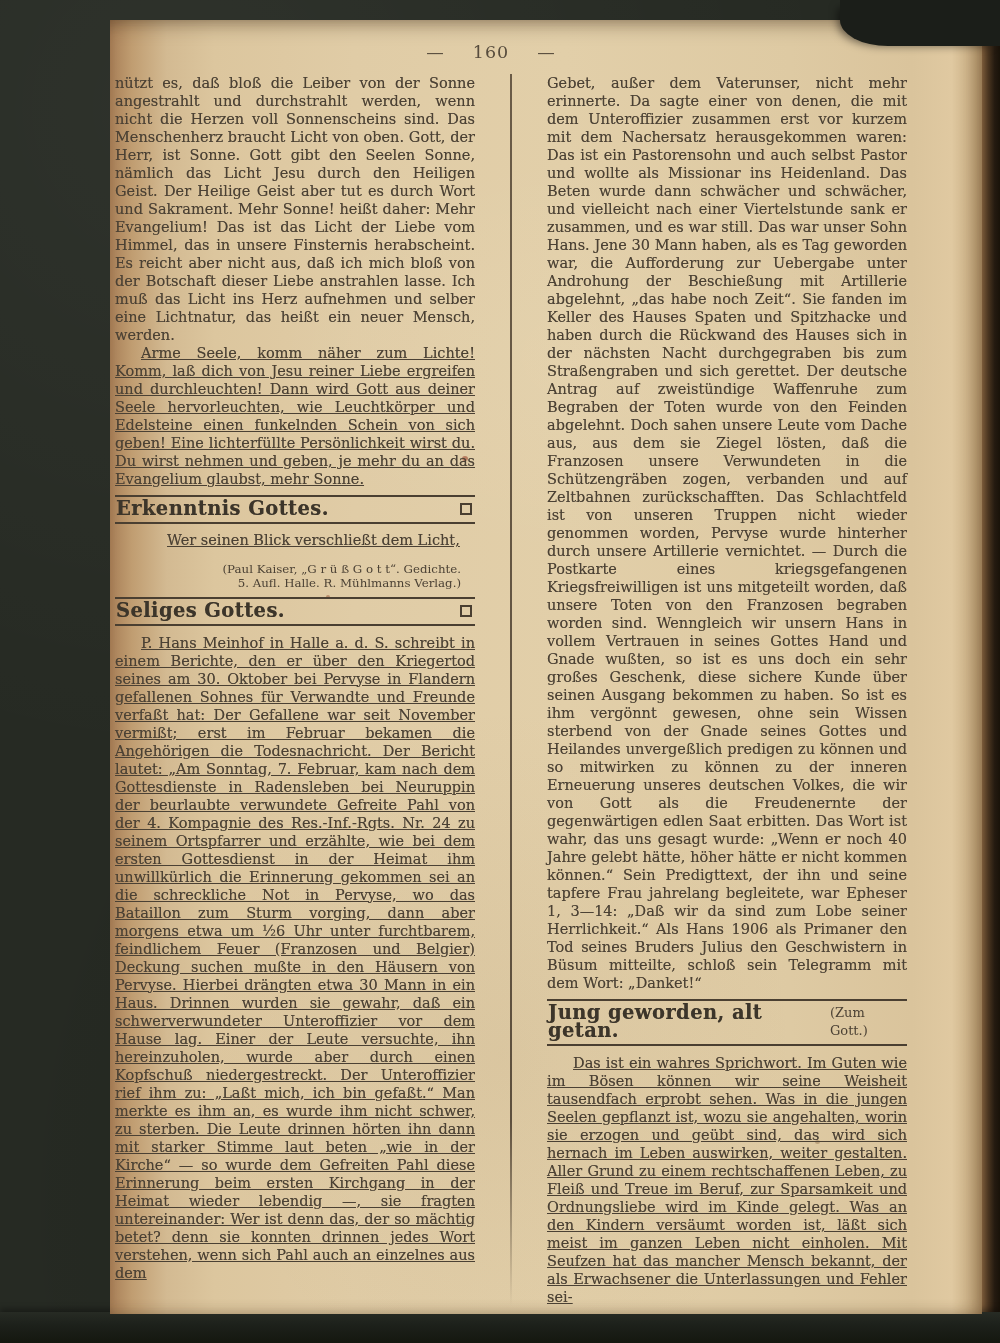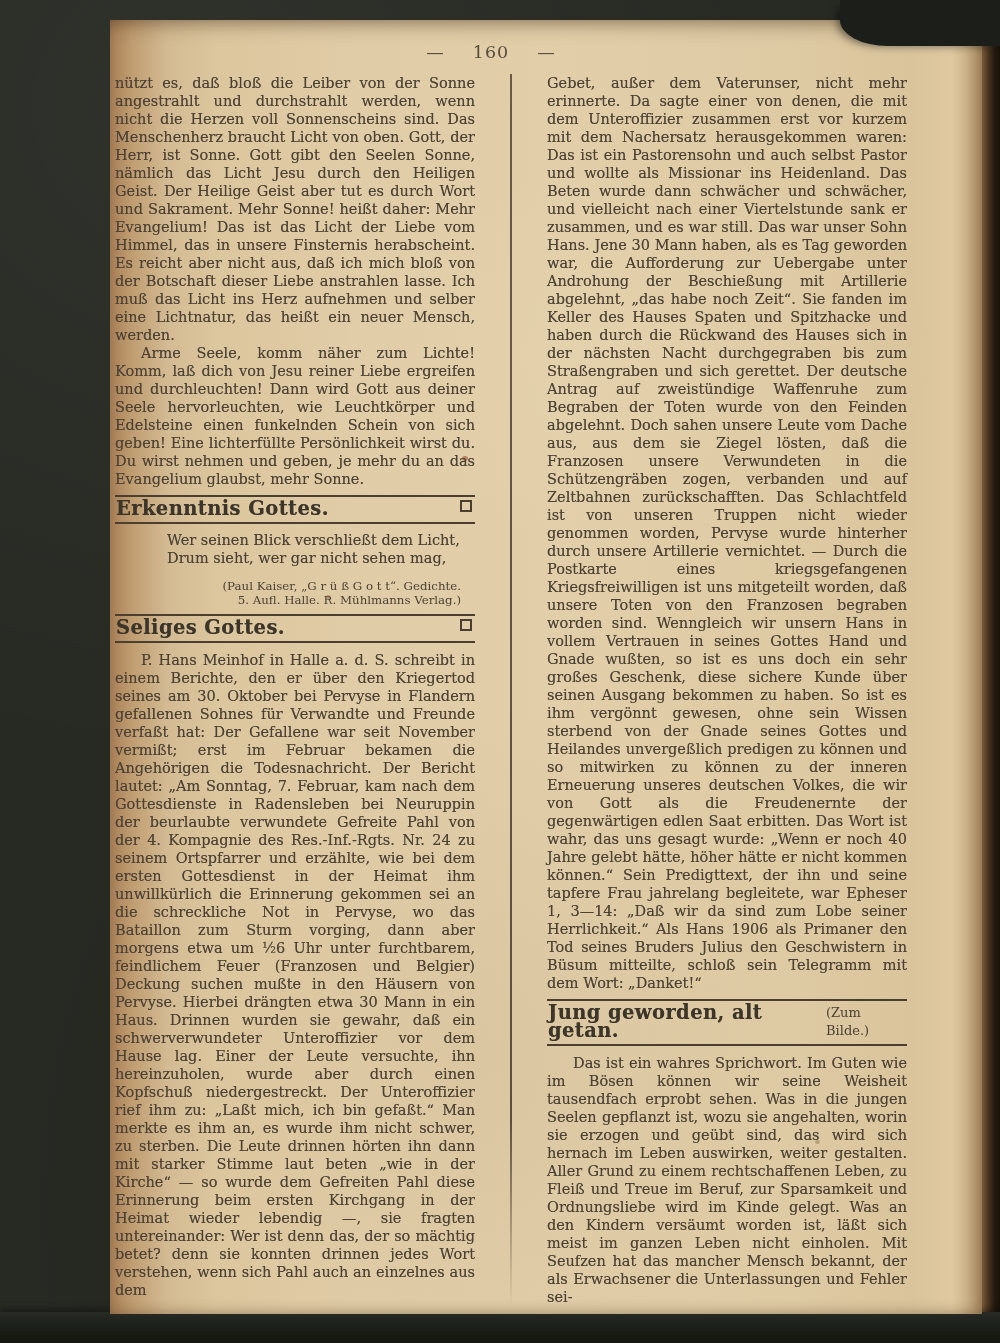--- a/index.html
+++ b/index.html
@@ -50,34 +50,34 @@
   }
   
   .columns {
     position:absolute; left:115px; top:74px; width:752px;
     display:grid; grid-template-columns:360px 32px 360px;
     color:#4b4134;
     gap:20px;
   }
   .col { font-size:14.5px; line-height:18px; }
   .col p { margin:0; text-align:justify; text-shadow:0 0 0.5px rgba(75,65,52,0.55); }
-  .col p.ind { text-indent:26px; }
+  .col p.ind { text-indent:26px;text-decoration:underline; }
   .divider-wrap { display:flex; justify-content:center; }
   .divider { width:2px; background:linear-gradient(180deg,#6a5b47,#5d4f3d 85%, rgba(93,79,61,0)); }
   
   .sect-head {
-    display:flex; justify-content:space-between; align-items:flex-start;
+    display:flex; justify-content:space-between; align-items:center;
     border-top:2px solid #4a3f31; border-bottom:2px solid #4a3f31;
     padding:3px 3px 4px 1px; margin:7px 0 8px; color:#3c352a;
   }
   .sect-title { font-size:19.5px; font-weight:bold; letter-spacing:0.4px; text-shadow:0 0 0.6px rgba(60,53,42,0.6); }
   .sect-mark { width:8px; height:8px; border:2px solid #4a3f31; background:transparent; }
   .sect-note { font-size:13px; color:#4b4134; }
   
-  .poem { margin:2px 0 12px 52px; line-height:17.5px; text-shadow:0 0 0.5px rgba(75,65,52,0.55); }
+  .poem { margin:2px 0 12px 52px; line-height:17.5px; text-shadow:0 0 0.5px rgba(75,65,52,0.55);text-decoration:underline; }
   .attribution { text-align:right; font-size:11.8px; line-height:14px; margin:2px 14px 6px 0; color:#4b4134; }
   
   .speck { position:absolute; border-radius:50%; filter:blur(0.6px); }
   .speck.s1 { left:352px; top:436px; width:6px; height:5px; background:rgba(152,62,40,0.55); }
   .speck.s2 { left:216px; top:575px; width:4px; height:4px; background:rgba(140,70,45,0.45); }
   .speck.s3 { left:705px; top:1120px; width:5px; height:4px; background:rgba(120,85,50,0.35); }
 </style>
 </head>
 <body>
 
@@ -107,21 +107,20 @@
       <p>nützt es, daß bloß die Leiber von der Sonne angestrahlt und durchstrahlt werden, wenn nicht die Herzen voll Sonnenscheins sind. Das Menschenherz braucht Licht von oben. Gott, der Herr, ist Sonne. Gott gibt den Seelen Sonne, nämlich das Licht Jesu durch den Heiligen Geist. Der Heilige Geist aber tut es durch Wort und Sakrament. Mehr Sonne! heißt daher: Mehr Evangelium! Das ist das Licht der Liebe vom Himmel, das in unsere Finsternis herabscheint. Es reicht aber nicht aus, daß ich mich bloß von der Botschaft dieser Liebe anstrahlen lasse. Ich muß das Licht ins Herz aufnehmen und selber eine Lichtnatur, das heißt ein neuer Mensch, werden.</p>
       <p class="ind">Arme Seele, komm näher zum Lichte! Komm, laß dich von Jesu reiner Liebe ergreifen und durchleuchten! Dann wird Gott aus deiner Seele hervorleuchten, wie Leuchtkörper und Edelsteine einen funkelnden Schein von sich geben! Eine lichterfüllte Persönlichkeit wirst du. Du wirst nehmen und geben, je mehr du an das Evangelium glaubst, mehr Sonne.</p>
 
       <div class="sect-head">
         <span class="sect-title">Erkenntnis Gottes.</span>
         <span class="sect-mark"></span>
       </div>
 
       <div class="poem">
         <div>Wer seinen Blick verschließt dem Licht,</div>
-        <div>Drum sieht, wer gar nicht sehen mag,</div>
       </div>
       <div class="attribution">
         <div>(Paul Kaiser, „G r ü ß  G o t t“. Gedichte.</div>
         <div>5. Aufl. Halle. R. Mühlmanns Verlag.)</div>
       </div>
 
       <div class="sect-head">
         <span class="sect-title">Seliges Gottes.</span>
         <span class="sect-mark"></span>
       </div>
@@ -131,20 +130,20 @@
 
     <div class="divider-wrap">
       <div class="divider"></div>
     </div>
 
     <div class="col">
       <p>Gebet, außer dem Vaterunser, nicht mehr erinnerte. Da sagte einer von denen, die mit dem Unteroffizier zusammen erst vor kurzem mit dem Nachersatz herausgekommen waren: Das ist ein Pastorensohn und auch selbst Pastor und wollte als Missionar ins Heidenland. Das Beten wurde dann schwächer und schwächer, und vielleicht nach einer Viertelstunde sank er zusammen, und es war still. Das war unser Sohn Hans. Jene 30 Mann haben, als es Tag geworden war, die Aufforderung zur Uebergabe unter Androhung der Beschießung mit Artillerie abgelehnt, „das habe noch Zeit“. Sie fanden im Keller des Hauses Spaten und Spitzhacke und haben durch die Rückwand des Hauses sich in der nächsten Nacht durchgegraben bis zum Straßengraben und sich gerettet. Der deutsche Antrag auf zweistündige Waffenruhe zum Begraben der Toten wurde von den Feinden abgelehnt. Doch sahen unsere Leute vom Dache aus, aus dem sie Ziegel lösten, daß die Franzosen unsere Verwundeten in die Schützengräben zogen, verbanden und auf Zeltbahnen zurückschafften. Das Schlachtfeld ist von unseren Truppen nicht wieder genommen worden, Pervyse wurde hinterher durch unsere Artillerie vernichtet. — Durch die Postkarte eines kriegsgefangenen Kriegsfreiwilligen ist uns mitgeteilt worden, daß unsere Toten von den Franzosen begraben worden sind. Wenngleich wir unsern Hans in vollem Vertrauen in seines Gottes Hand und Gnade wußten, so ist es uns doch ein sehr großes Geschenk, diese sichere Kunde über seinen Ausgang bekommen zu haben. So ist es ihm vergönnt gewesen, ohne sein Wissen sterbend von der Gnade seines Gottes und Heilandes unvergeßlich predigen zu können und so mitwirken zu können zu der inneren Erneuerung unseres deutschen Volkes, die wir von Gott als die Freudenernte der gegenwärtigen edlen Saat erbitten. Das Wort ist wahr, das uns gesagt wurde: „Wenn er noch 40 Jahre gelebt hätte, höher hätte er nicht kommen können.“ Sein Predigttext, der ihn und seine tapfere Frau jahrelang begleitete, war Epheser 1, 3—14: „Daß wir da sind zum Lobe seiner Herrlichkeit.“ Als Hans 1906 als Primaner den Tod seines Bruders Julius den Geschwistern in Büsum mitteilte, schloß sein Telegramm mit dem Wort: „Danket!“</p>
 
       <div class="sect-head">
         <span class="sect-title">Jung geworden, alt getan.</span>
-        <span class="sect-note">(Zum Bilde.)</span>
+        <span class="sect-note">(Zum Gott.)</span>
       </div>
 
       <p class="ind">Das ist ein wahres Sprichwort. Im Guten wie im Bösen können wir seine Weisheit tausendfach erprobt sehen. Was in die jungen Seelen gepflanzt ist, wozu sie angehalten, worin sie erzogen und geübt sind, das wird sich hernach im Leben auswirken, weiter gestalten. Aller Grund zu einem rechtschaffenen Leben, zu Fleiß und Treue im Beruf, zur Sparsamkeit und Ordnungsliebe wird im Kinde gelegt. Was an den Kindern versäumt worden ist, läßt sich meist im ganzen Leben nicht einholen. Mit Seufzen hat das mancher Mensch bekannt, der als Erwachsener die Unterlassungen und Fehler sei-</p>
     </div>
 
   </div>
 </div>
 
 </body></html>

